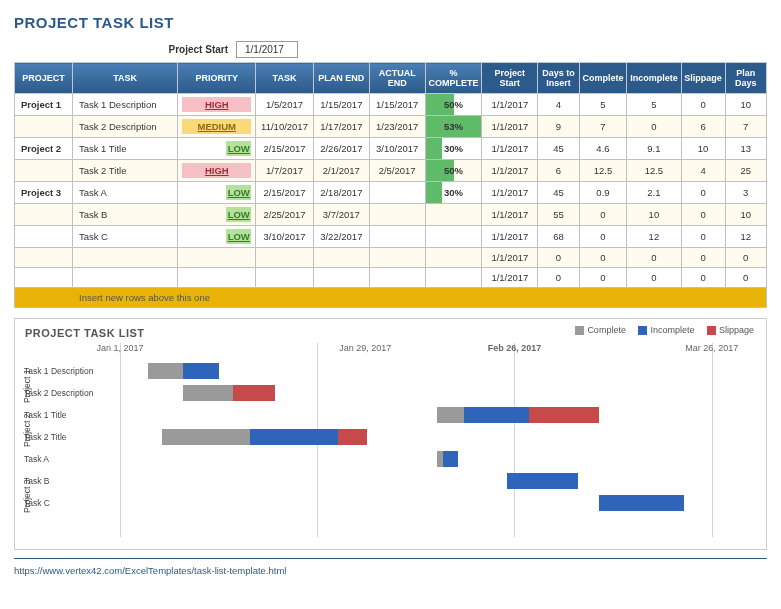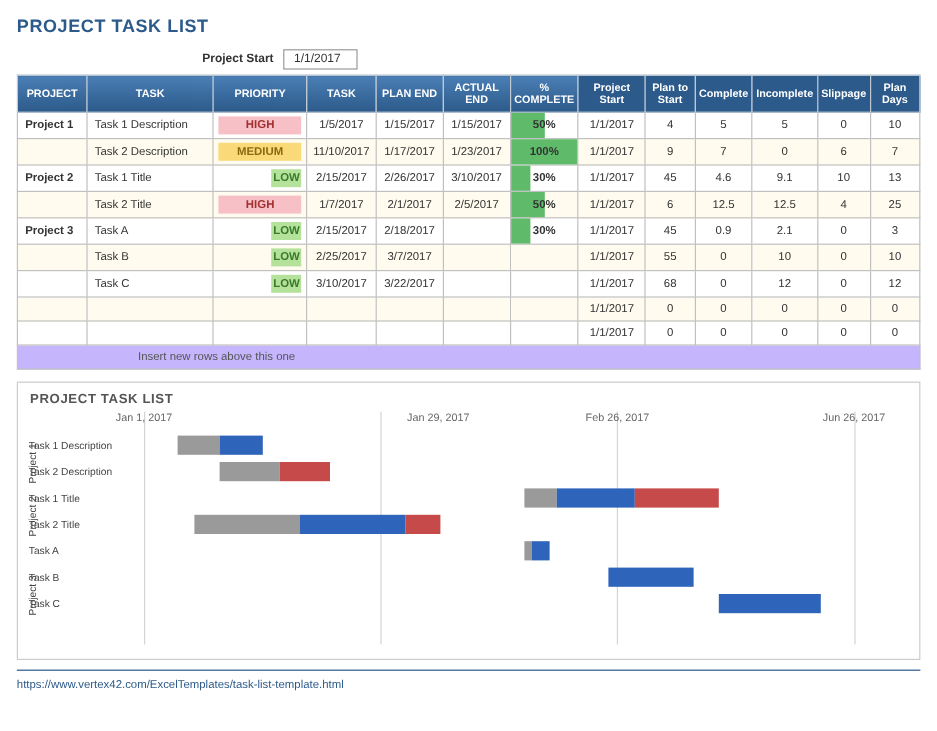--- a/index.html
+++ b/index.html
@@ -8,28 +8,28 @@
   .start-row { display: flex; align-items: center; margin-bottom: 4px; }
   .start-lbl { width: 222px; text-align: right; font-weight: bold; padding-right: 8px; font-size:10px; }
   .start-val { border: 1px solid #999; padding: 2px 8px; background:#fff; font-size:10px; width:62px; text-align:left;}
   table.tasks { border-collapse: collapse; width: 100%; font-size: 9.5px; }
   table.tasks th { background: #2c5a8a; color: #fff; font-weight: bold; padding: 5px 2px; border: 1px solid #bfc9d4; font-size:9px; }
   table.tasks th.grad { background: linear-gradient(#4a7eb5,#2c5a8a); text-align: center; }
   table.tasks td { border: 1px solid #c0c0c0; padding: 3px 4px; text-align: center; height: 20px; }
   table.tasks td.proj { font-weight: bold; text-align: left; padding-left:6px;}
   table.tasks td.task { text-align: left; padding-left:6px;}
   table.tasks tr.odd td { background: #fffcef; }
-  .pri { font-weight: bold; display:block; padding:2px 0;}
+  .pri { font-weight: bold; display:block; padding:2px 0;text-decoration:underline;}
   .pri-HIGH { background: #f6c0c6; color:#a03030;}
   .pri-MEDIUM { background: #f9d978; color:#8a6a10;}
   .pri-LOW { background: #b5e29b; color:#3a7a2a;margin-left:44px;}
   .pct-cell { position:relative; padding:0 !important; }
   .pct-bar { position:absolute; left:0; top:0; bottom:0; background:#5fbb6a; }
   .pct-txt { position:relative; z-index:1; display:block; padding:3px 0; font-weight:bold;}
-  tr.insert td { background:#c4b5fd; color:#555; text-align:left; padding-left:100px;}
+  tr.insert td { background:#eab308; color:#555; text-align:left; padding-left:64px;}
   .chart-wrap { border:1px solid #ccc; margin-top:10px; padding:8px 10px 18px 10px; position:relative; height:232px;}
   .chart-title { font-weight:bold; font-size:11px; letter-spacing:0.5px; color:#555;}
   .legend { position:absolute; top:6px; right:12px; font-size:9px; color:#555;}
   .legend span { display:inline-block; width:9px; height:9px; margin:0 3px 0 10px; vertical-align:middle;}
   .c-complete{background:#9a9a9a;} .c-incomplete{background:#2e64b9;} .c-slippage{background:#c74a4a;}
   .chart-area { position:absolute; left:105px; right:12px; top:38px; bottom:12px;}
   .grid-line { position:absolute; top:-14px; bottom:0; border-left:1px solid #d4d4d4;}
   .grid-lbl { position:absolute; top:-14px; font-size:9px; color:#666; transform:translateX(-50%); white-space:nowrap;}
   .gantt-row { position:absolute; left:0; right:0; height:16px;}
   .gantt-row .tlabel { position:absolute; right:100%; width:92px; margin-right:4px; font-size:8.5px; text-align:left; color:#444; white-space:nowrap; top:3px;}
@@ -54,21 +54,21 @@
   <thead>
     <tr>
       <th class="grad col-project">PROJECT</th>
       <th class="grad col-task">TASK</th>
       <th class="grad col-pri">PRIORITY</th>
       <th class="grad col-date">TASK</th>
       <th class="grad col-date">PLAN END</th>
       <th class="grad col-date">ACTUAL END</th>
       <th class="grad col-pct">% COMPLETE</th>
       <th class="col-date">Project Start</th>
-      <th class="col-n">Plan to Start</th>
+      <th class="col-n">Days to Insert</th>
       <th class="col-n">Complete</th>
       <th class="col-n">Incomplete</th>
       <th class="col-n">Slippage</th>
       <th class="col-n">Plan Days</th>
     </tr>
   </thead>
   <tbody id="task-body">
       <tr>
         <td class="proj">Project 1</td>
         <td class="task">Task 1 Description</td>
@@ -93,21 +93,21 @@
         <td class="proj"></td>
         <td class="task">Task 2 Description</td>
         <td>
           <span class="pri pri-MEDIUM">MEDIUM</span>
         </td>
         <td>11/10/2017</td>
         <td>1/17/2017</td>
         <td>1/23/2017</td>
         <td class="pct-cell">
           <div class="pct-bar" style="width: 100%;"></div>
-          <span class="pct-txt">100%</span>
+          <span class="pct-txt">53%</span>
         </td>
         <td>1/1/2017</td>
         <td>9</td>
         <td>7</td>
         <td>0</td>
         <td>6</td>
         <td>7</td>
       </tr>
       <tr>
         <td class="proj">Project 2</td>
@@ -236,29 +236,34 @@
     </tbody>
   <tbody>
     <tr class="insert">
       <td colspan="13">Insert new rows above this one</td>
     </tr>
   </tbody>
 </table>
 
 <div class="chart-wrap">
   <div class="chart-title">PROJECT TASK LIST</div>
+  <div class="legend">
+    <span class="c-complete"></span><label>Complete</label>
+    <span class="c-incomplete"></span><label>Incomplete</label>
+    <span class="c-slippage"></span><label>Slippage</label>
+  </div>
   <div class="chart-area" id="chart-area">
       <div class="grid-line" style="left: 0%;"></div>
       <div class="grid-lbl" style="left: 0%;">Jan 1, 2017</div>
       <div class="grid-line" style="left: 31.1111%;"></div>
       <div class="grid-lbl" style="left: 31.1111%; margin-left: 48px;">Jan 29, 2017</div>
       <div class="grid-line" style="left: 62.2222%;"></div>
-      <div class="grid-lbl" style="left: 62.2222%;">Feb 26, 2017</div>
+      <div class="grid-lbl" style="left: 62.2222%; font-weight: bold;">Feb 26, 2017</div>
       <div class="grid-line" style="left: 93.3333%;"></div>
-      <div class="grid-lbl" style="left: 93.3333%;">Jun 26, 2017</div>
+      <div class="grid-lbl" style="left: 93.3333%;">Mar 26, 2017</div>
       <div class="gantt-row" style="top: 6px;">
         <div class="tlabel">Task 1 Description</div>
         <div class="seg" style="left: 4.44444%; width: 5.55556%; background: rgb(154, 154, 154);"></div>
         <div class="seg" style="left: 10%; width: 5.55556%; background: rgb(46, 100, 185);"></div>
       </div>
       <div class="gantt-row" style="top: 28px;">
         <div class="tlabel">Task 2 Description</div>
         <div class="seg" style="left: 10%; width: 7.77778%; background: rgb(154, 154, 154);"></div>
         <div class="seg" style="left: 17.7778%; width: 6.66667%; background: rgb(199, 74, 74);"></div>
       </div>

